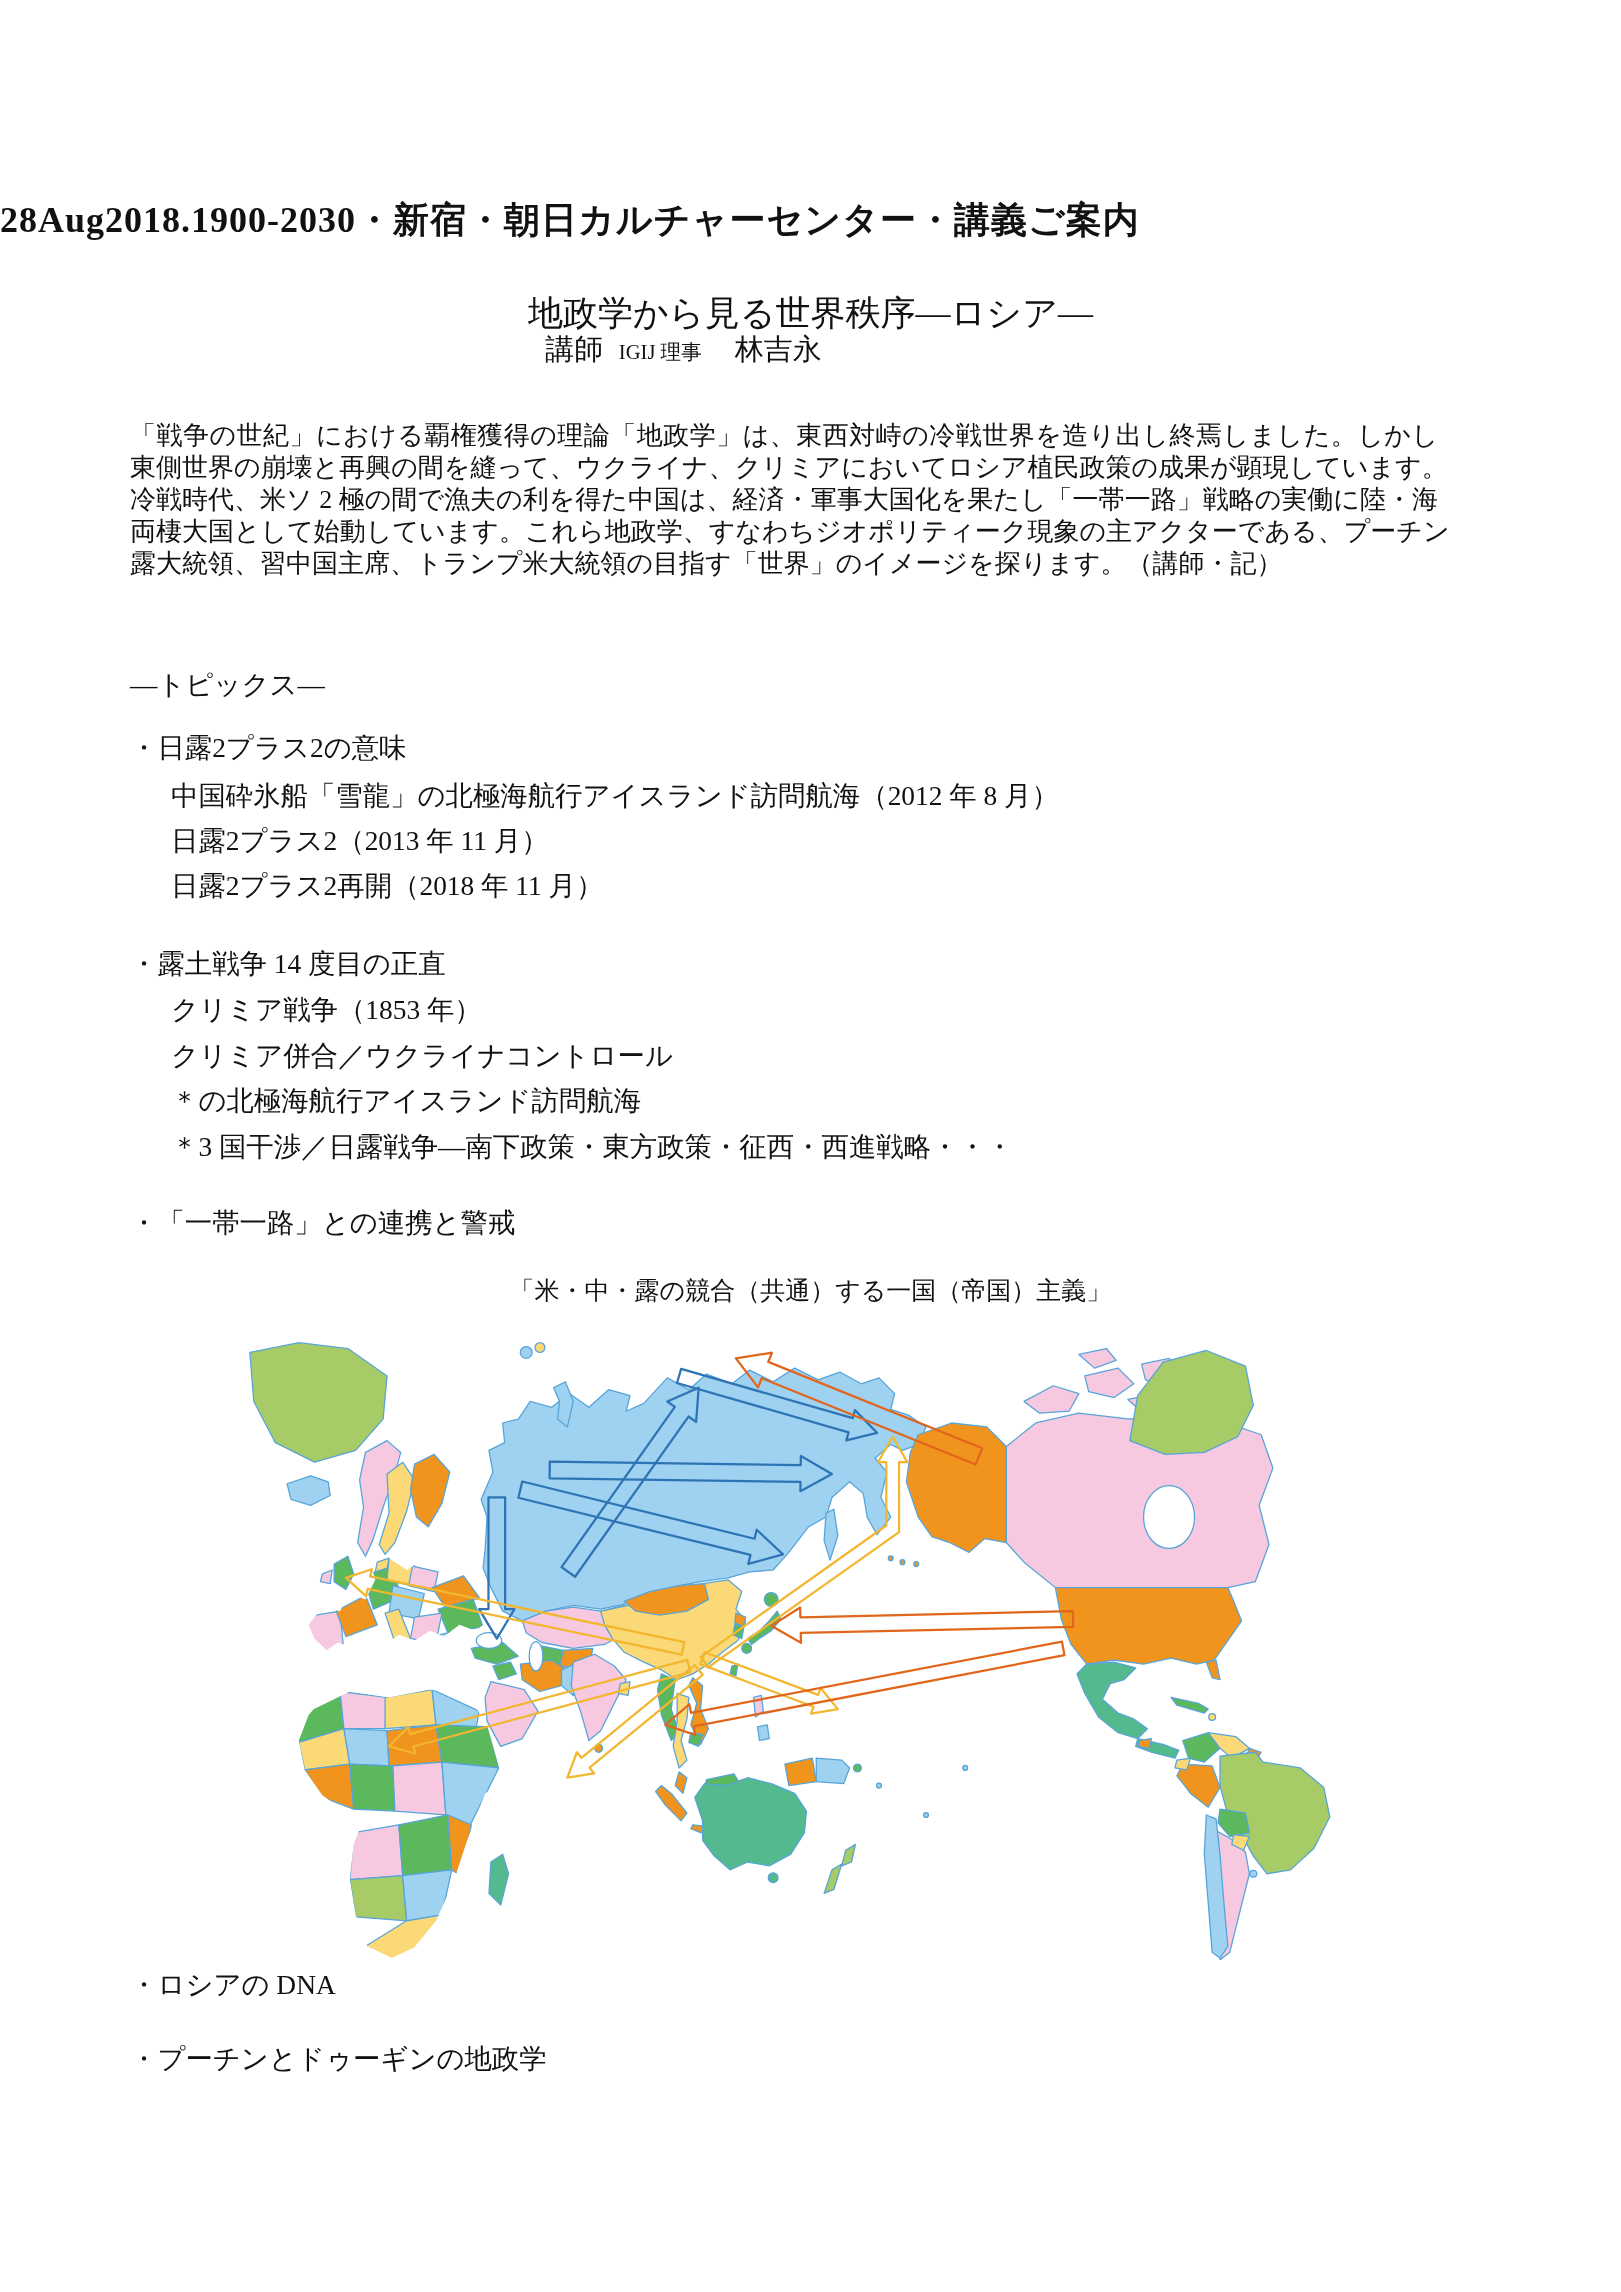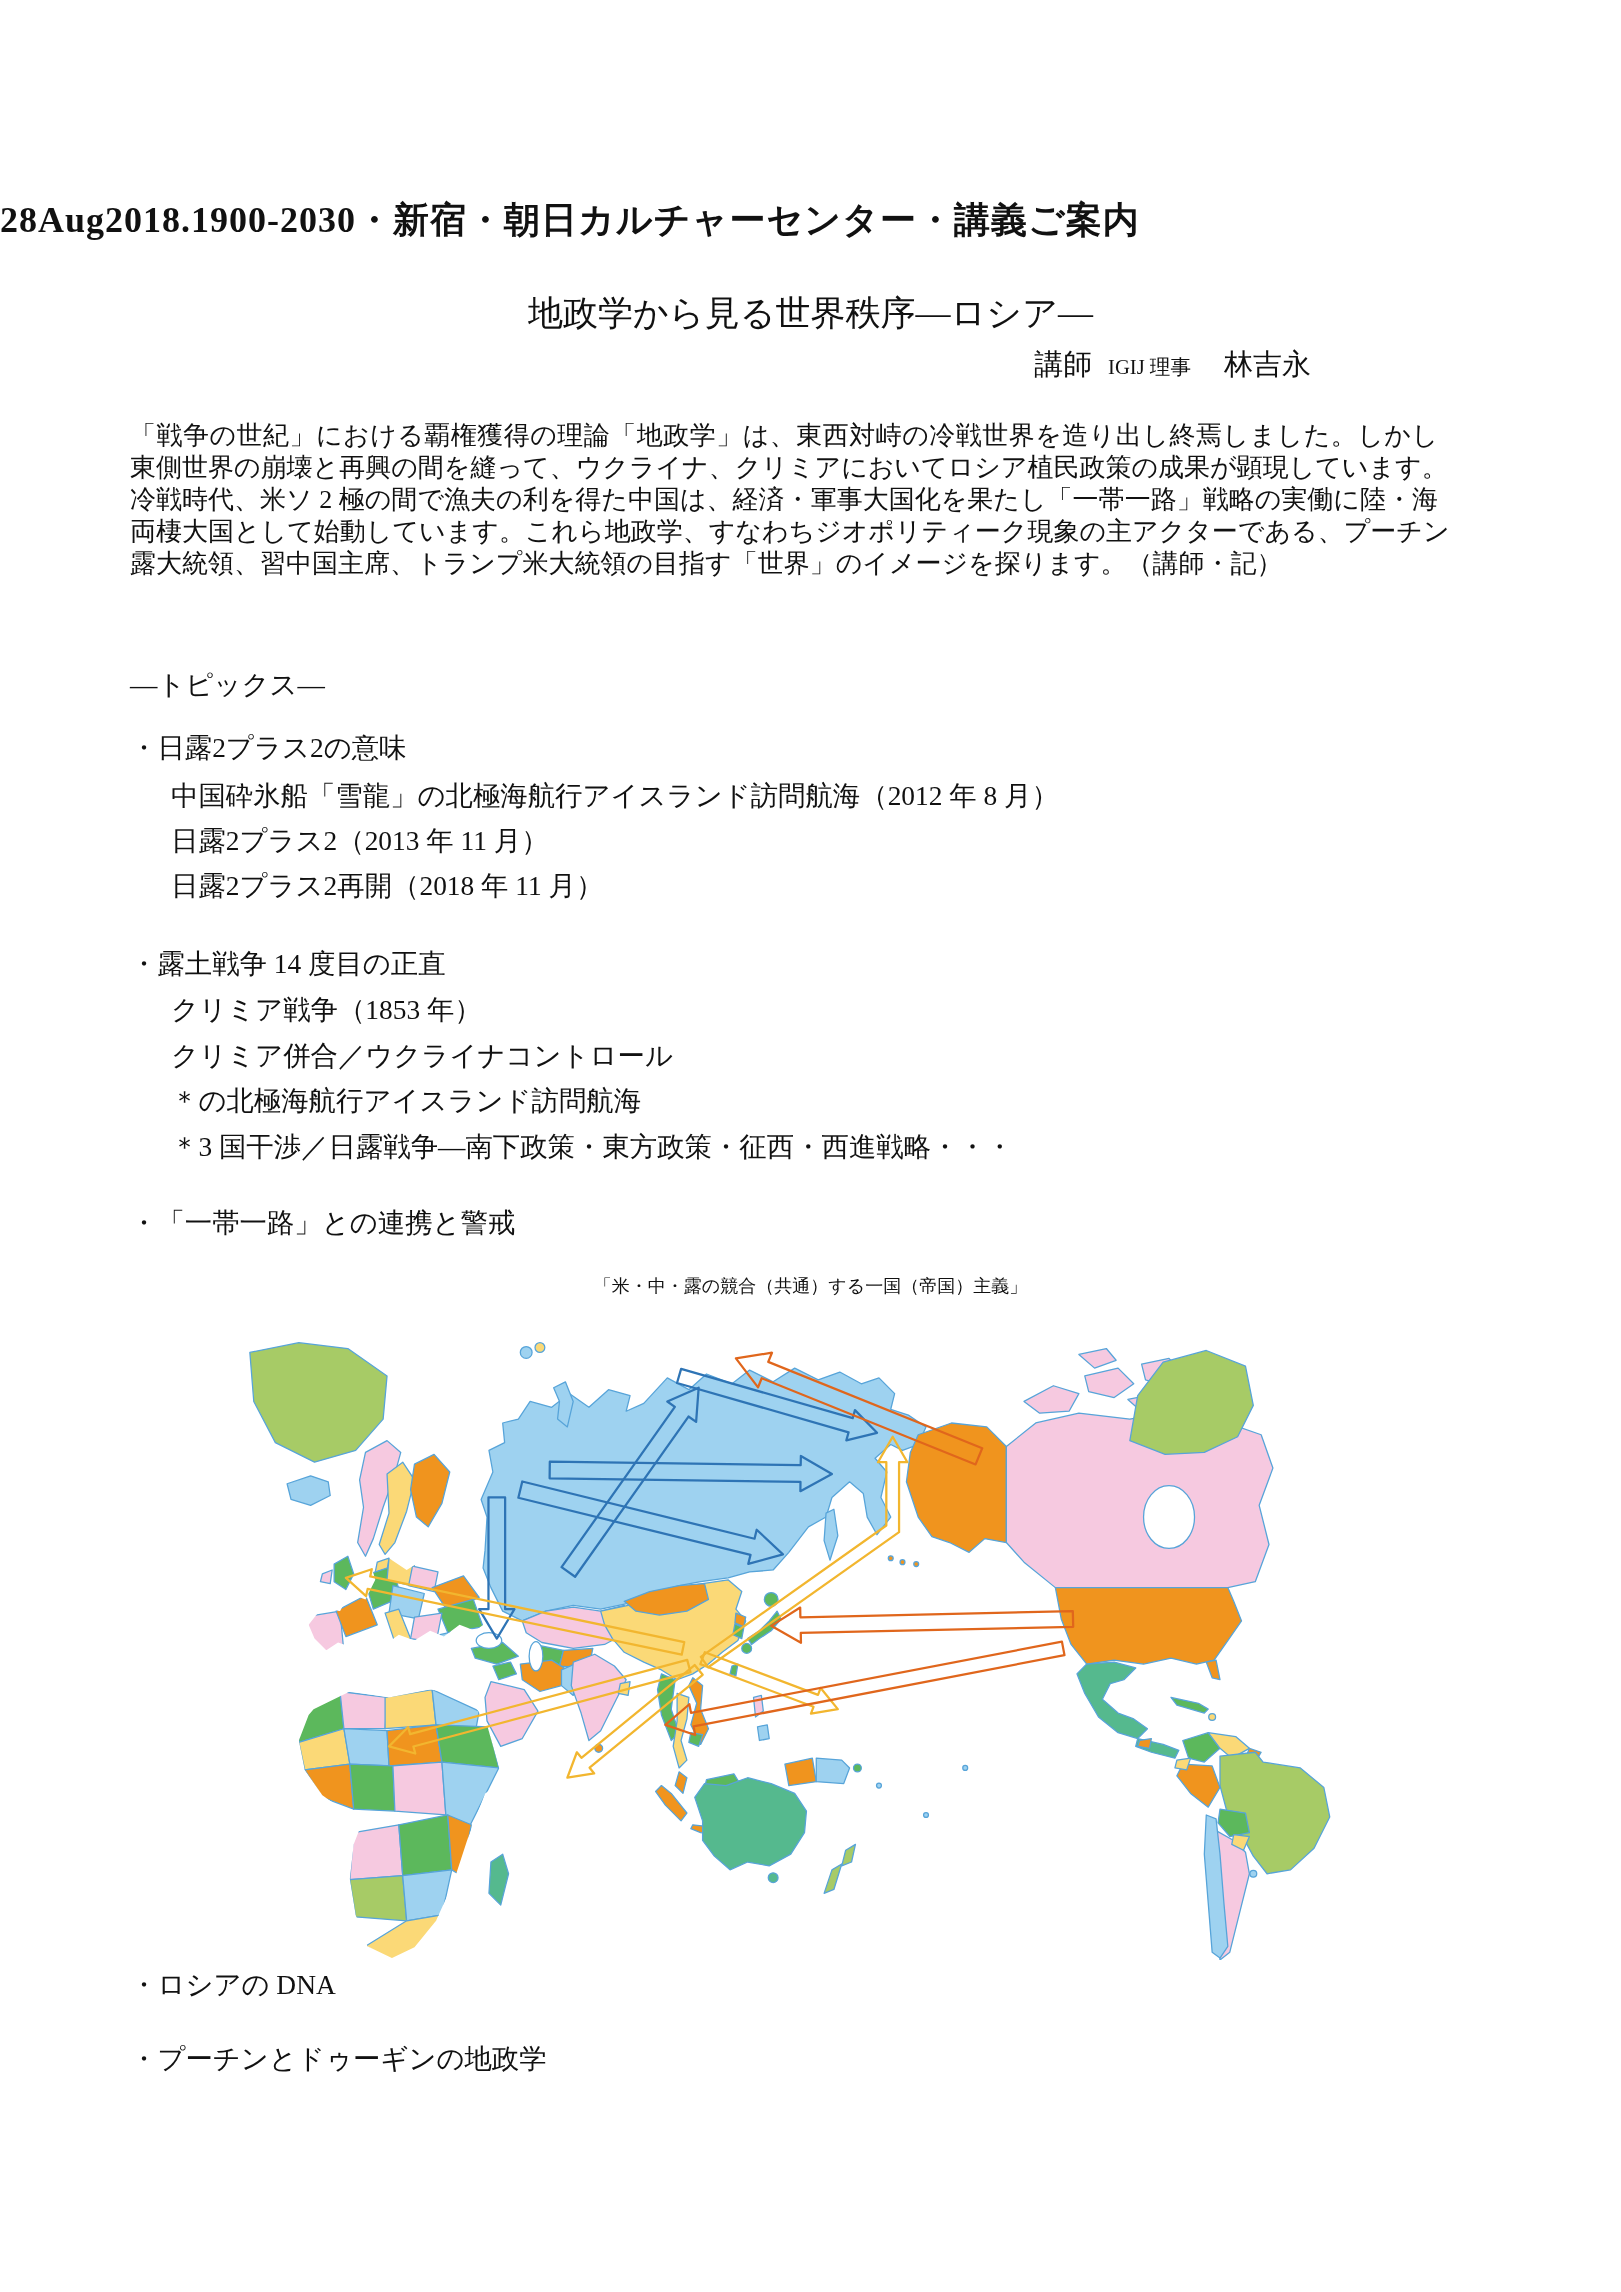--- a/index.html
+++ b/index.html
@@ -4,28 +4,28 @@
 <style>
   html,body{margin:0;padding:0;}
   body{
     width:1621px;height:2293px;position:relative;background:#ffffff;
     font-family:"Liberation Serif","DejaVu Serif",serif;color:#111;
     overflow:hidden;
   }
   .abs{position:absolute;}
   .title{top:196px;left:0;width:100%;text-align:left;font-size:36px;letter-spacing:1px;white-space:nowrap;font-weight:bold;}
   .subtitle{top:290px;left:0;width:100%;text-align:center;font-size:35px;white-space:nowrap;font-family:Liberation Serif, serif;}
-  .lecturer{top:345px;left:0;width:1311px;text-align:right;font-size:29px;white-space:nowrap;}
+  .lecturer{top:330px;left:0;width:1311px;text-align:center;font-size:29px;white-space:nowrap;padding-left:28px;}
   .lecturer .org{font-size:20.6px;margin:0 33px 0 15.7px;}
   .intro{top:420px;left:130px;width:1308px;font-size:26px;line-height:32px;}
   .intro .line{text-align:justify;text-align-last:justify;text-justify:inter-character;white-space:nowrap;}
   .intro .line.last{text-align-last:left;}
   .row{left:130px;font-size:27.4px;white-space:nowrap;}
   .row.indent{left:171px;text-align:right;}
-  .caption{top:1274px;left:0;width:100%;text-align:center;font-size:18px;}
+  .caption{top:1274px;left:0;width:100%;text-align:center;font-size:25px;}
   .map-wrap{top:1325px;left:240px;width:1129px;height:635px;}
   svg .land{stroke:var(--coast);stroke-width:1.3;stroke-linejoin:round;stroke-linecap:round;}
   .fB{fill:var(--blue);} .fY{fill:var(--yellow);} .fO{fill:var(--orange);}
   .fP{fill:var(--pink);} .fT{fill:var(--teal);} .fG{fill:var(--green);}
   .fYG{fill:var(--yellowgreen);} .fW{fill:#ffffff;}
 </style>
 </head>
 <body>
 
 <div>

